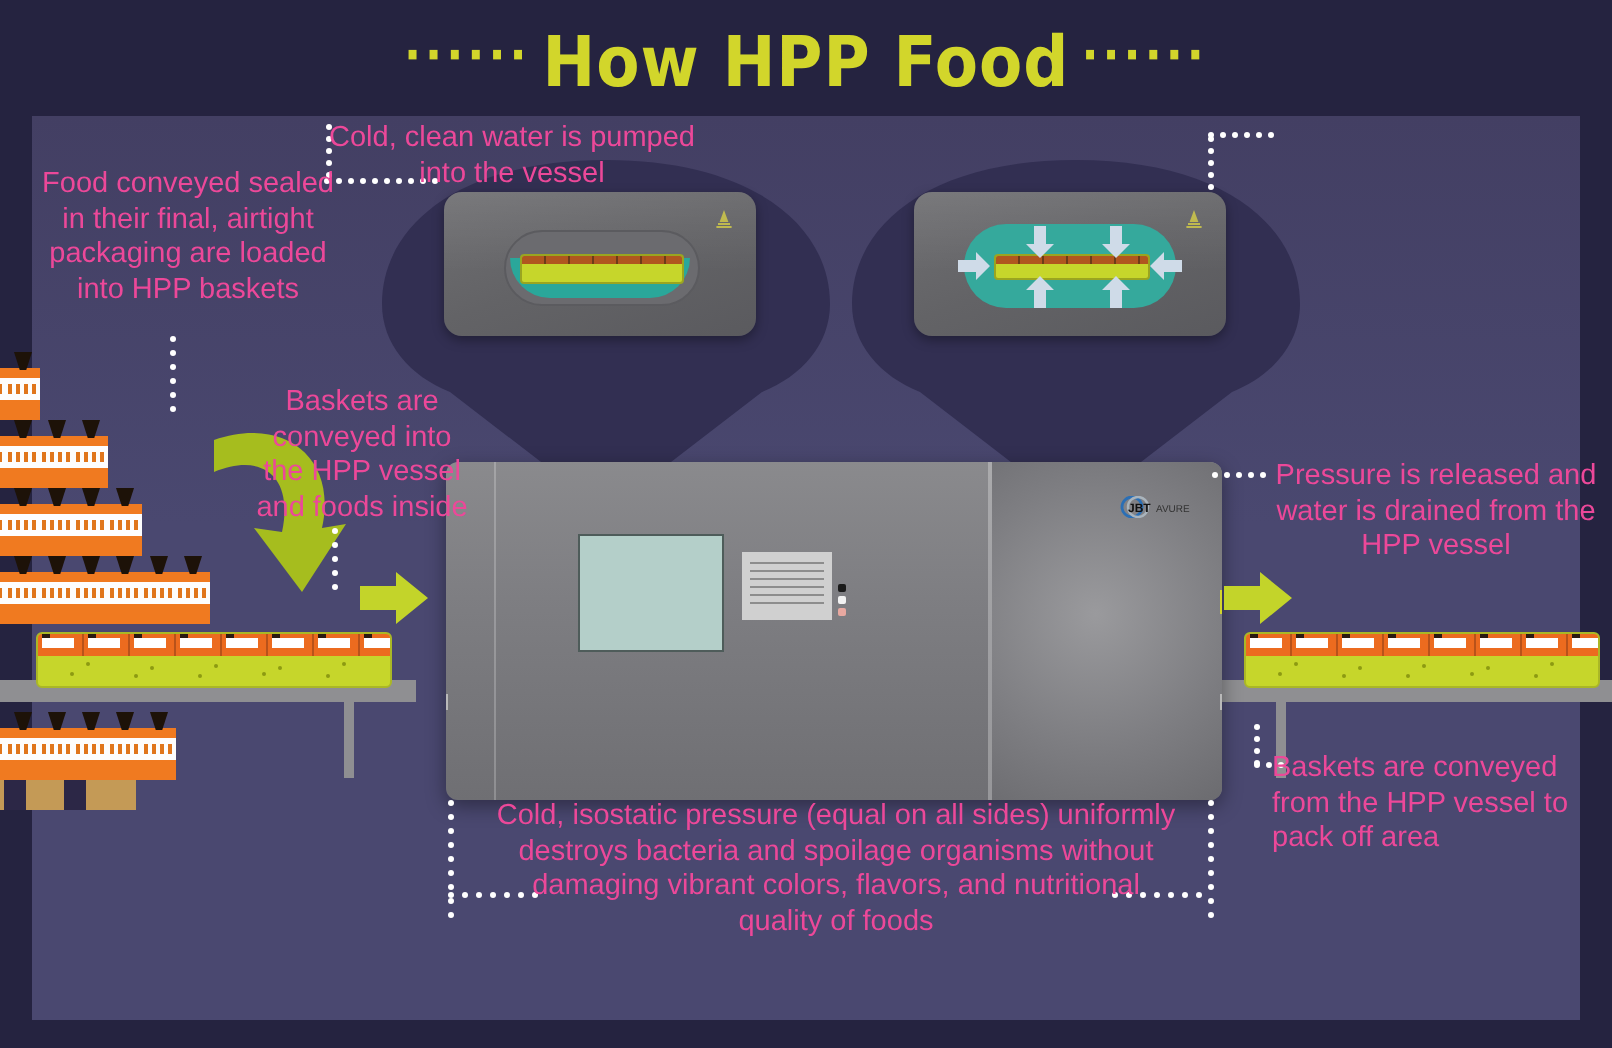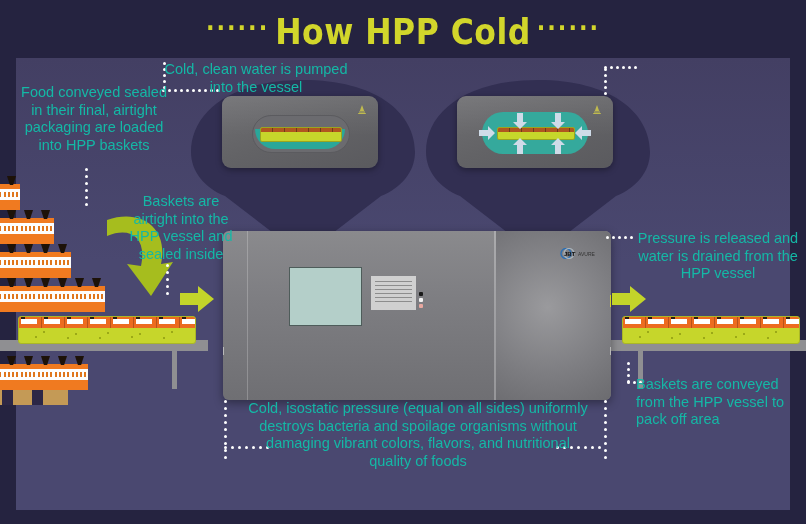--- a/index.html
+++ b/index.html
@@ -39,21 +39,21 @@
     box-shadow:0 2px 6px rgba(0,0,0,.35);
     overflow:hidden;
   }
   .inset .sheen{
     position:absolute;left:0;top:0;width:100%;height:55%;
     background:linear-gradient(180deg,rgba(255,255,255,.07),rgba(255,255,255,0));
   }
   .inset .logo-mini{position:absolute;right:8px;top:7px;width:16px;height:13px;opacity:.85;}
   
   .txt{
-    position:absolute;color:#14b8a6;font-size:14.5px;line-height:1.22;
+    position:absolute;color:#ec4899;font-size:14.5px;line-height:1.22;
     z-index:14;text-align:center;
   }
   .txt.rt{text-align:left;}
   
   .machine{
     position:absolute;left:223px;top:231px;width:388px;height:169px;z-index:12;
     border-radius:6px;
     background:linear-gradient(180deg,#8a8a8d 0%,#7e7e82 40%,#6f6f73 100%);
     box-shadow:0 3px 10px rgba(0,0,0,.38);
     overflow:hidden;
@@ -127,21 +127,21 @@
 
 <div id="stage">
 
   <div class="panel">
     <div class="panel-grad"></div>
   </div>
 
   <div class="title-wrap">
     <div class="title">
       <span class="dots">······</span>
-      <span>How HPP Cold</span>
+      <span>How HPP Food</span>
       <span class="dots">······</span>
     </div>
   </div>
 
   <svg class="cone" style="left:183px;top:78px;width:240px;height:180px;" viewBox="0 0 240 180">
     <path d="M120 2 C 48 2 8 34 8 74 C 8 94 22 110 42 118 L 120 178 L 198 118 C 218 110 232 94 232 74 C 232 34 192 2 120 2 Z" fill="#322f52"></path>
   </svg>
   <svg class="cone" style="left:418px;top:78px;width:240px;height:180px;" viewBox="0 0 240 180">
     <path d="M120 2 C 48 2 8 34 8 74 C 8 94 22 110 42 118 L 120 178 L 198 118 C 218 110 232 94 232 74 C 232 34 192 2 120 2 Z" fill="#322f52"></path>
   </svg>
@@ -205,21 +205,21 @@
     <svg class="parrow" style="left:118px;top:30px;width:16px;height:14px;" viewBox="0 0 16 14">
       <path d="M16 4 H7 v-4 L0 7 L7 14 v-4 h9 Z" fill="#cfdbe8"></path>
     </svg>
   </div>
 
   <div class="txt" style="left:14px;top:84px;width:160px;text-align:center;">Food conveyed sealed in their final, airtight packaging are loaded into HPP baskets</div>
 
   <div class="txt" style="left:156px;top:61px;width:200px;text-align:center;">Cold, clean water is pumped into the vessel</div>
 
 
-  <div class="txt" style="left:126px;top:193px;width:110px;text-align:center;">Baskets are airtight into the HPP vessel and sealed inside</div>
+  <div class="txt" style="left:126px;top:193px;width:110px;text-align:center;">Baskets are conveyed into the HPP vessel and foods inside</div>
 
   <div class="txt rt" style="left:636px;top:376px;width:164px;text-align:left;">Baskets are conveyed from  the HPP vessel to pack off area</div>
 
   <div class="txt rt" style="left:634px;top:230px;width:168px;text-align:center;">Pressure is released and water is drained from the HPP vessel</div>
 
   <div class="txt" style="left:248px;top:400px;width:340px;text-align:center;">Cold, isostatic pressure (equal on all sides) uniformly destroys bacteria and spoilage organisms without damaging vibrant colors, flavors, and nutritional quality of foods</div>
 
   <div class="vert-dots" style="left:163px;top:62px;width:6px;height:30px;">
     <i style="top:0"></i>
       <i style="top:6px"></i>

